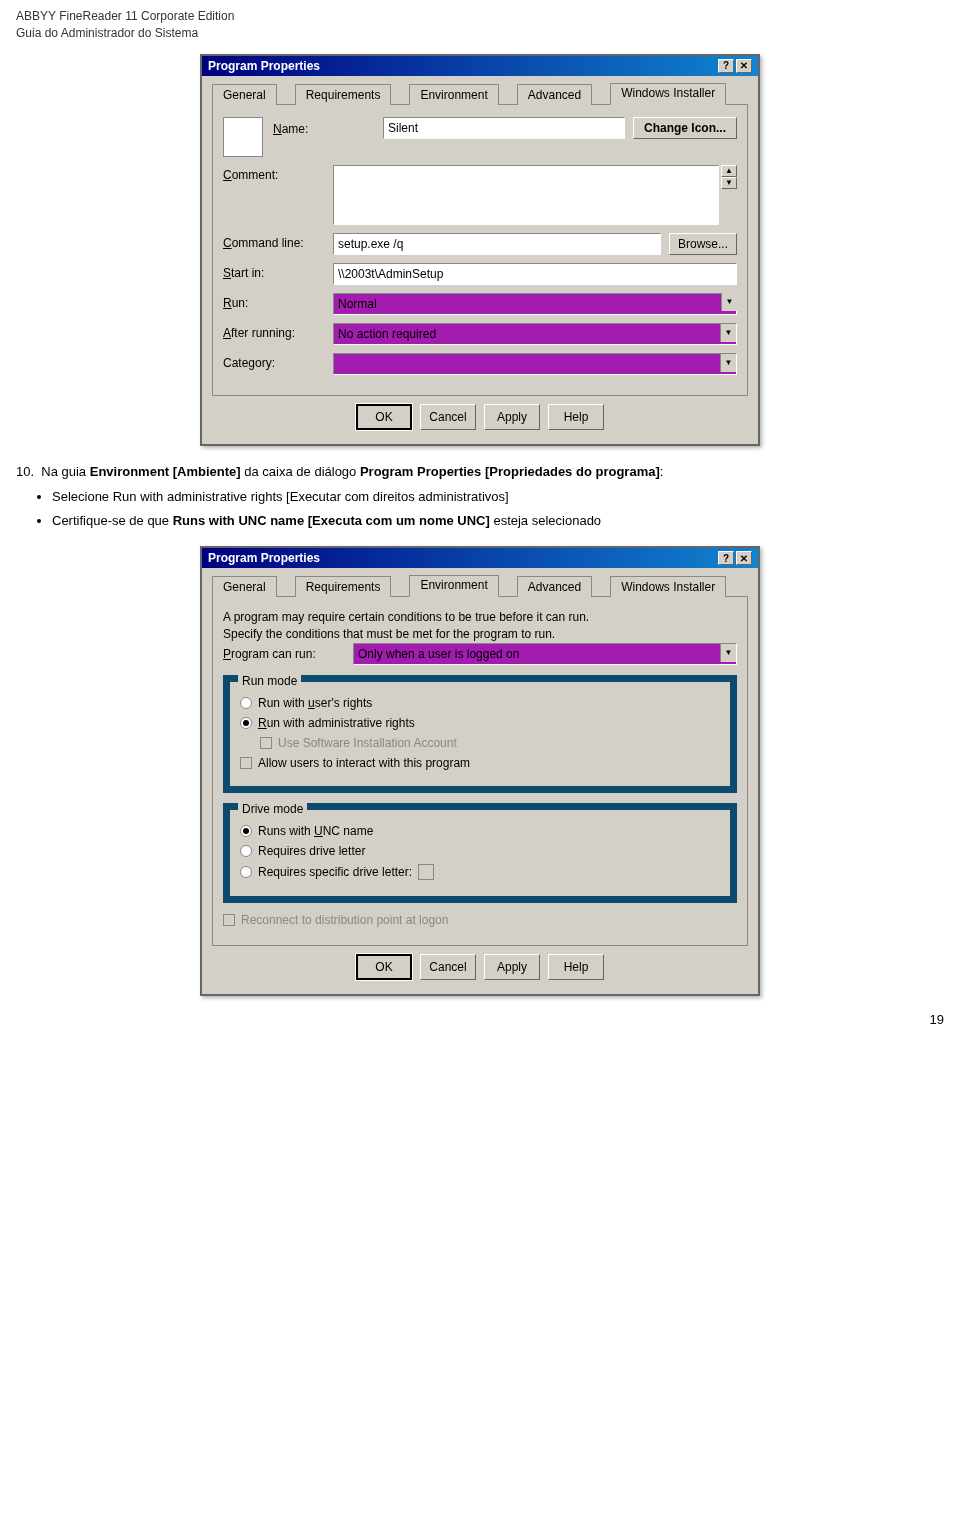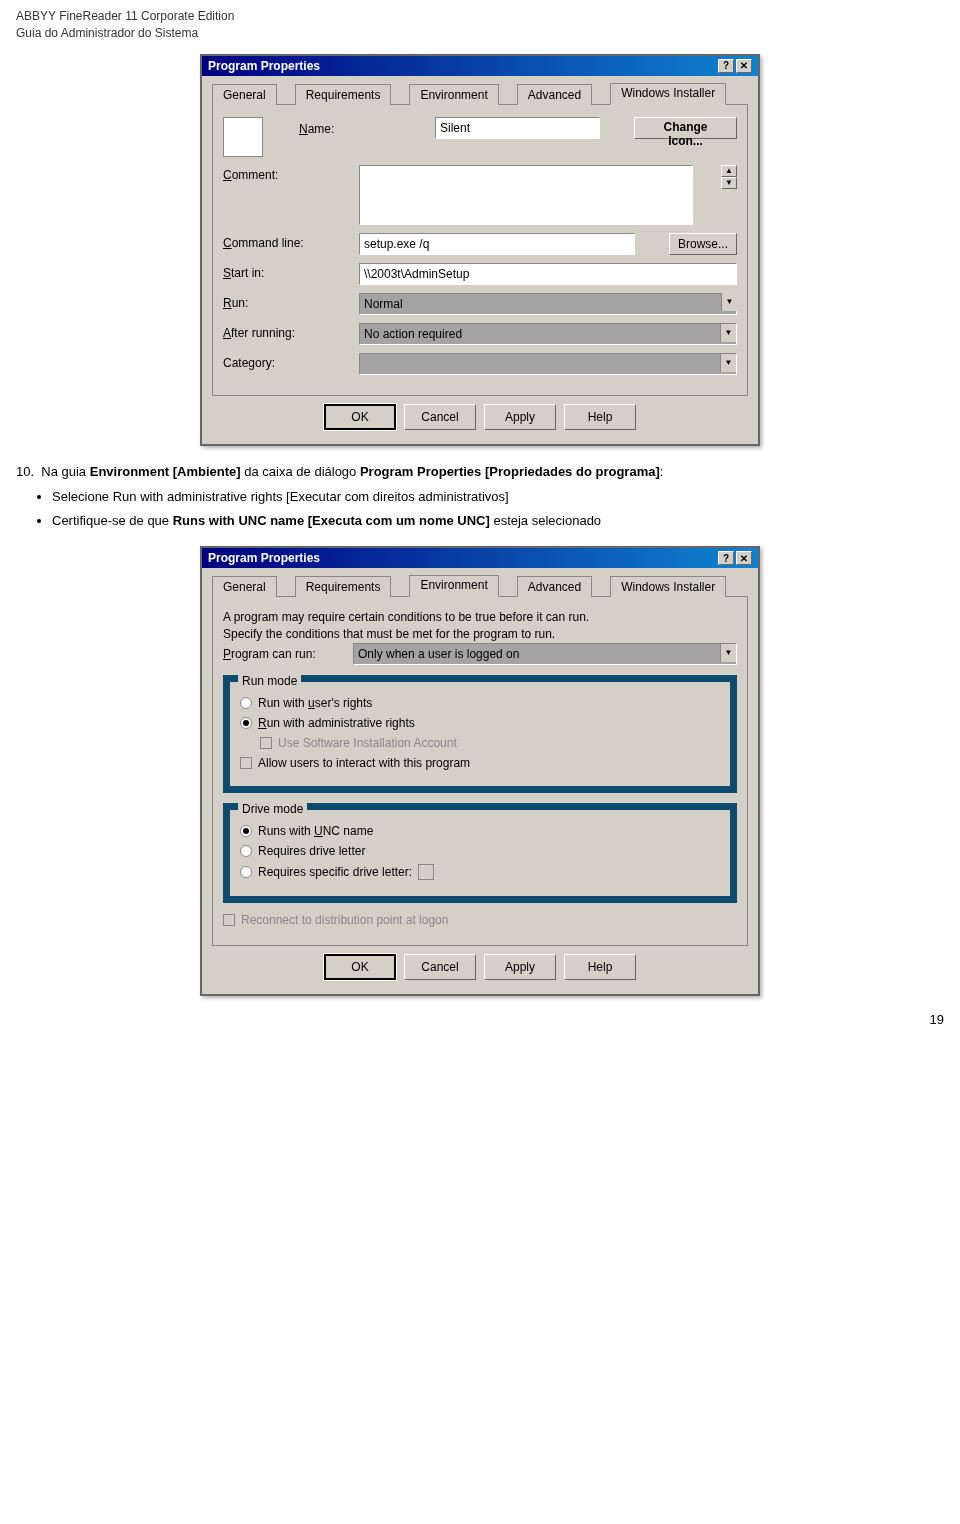--- a/index.html
+++ b/index.html
@@ -97,21 +97,20 @@
       padding: 12px 10px;
       position: relative;
       z-index: 0;
     }
 
     
     .form-row {
       display: flex;
       align-items: flex-start;
       margin-bottom: 8px;
-      gap: 26px;
     }
 
     .form-label {
       width: 110px;
       font-size: 12px;
       padding-top: 3px;
       flex-shrink: 0;
     }
 
     .form-label span.underline {
@@ -155,21 +154,21 @@
     }
 
     .select-wrapper {
       flex: 1;
       position: relative;
       display: flex;
     }
 
     .select-text {
       padding: 2px 20px 2px 4px;
-      background: #a3a3a3;
+      background: #a21caf;
       border: 1px solid;
       border-color: #888 #fff #fff #888;
       font-size: 12px;
       flex: 1;
       min-height: 22px;
       display: flex;
       align-items: center;
     }
 
     .icon-box {
@@ -196,21 +195,21 @@
     
     .dialog-buttons {
       display: flex;
       justify-content: center;
       gap: 8px;
       padding: 8px 0 4px 0;
     }
 
     .dialog-btn {
       padding: 4px 4px;
-      width: 72px;
+      width: 56px;
       background: #d4d0c8;
       border: 1px solid;
       border-color: #fff #666 #666 #fff;
       font-size: 12px;
       cursor: pointer;
       text-align: center;
     }
 
     .dialog-btn.default {
       border: 2px solid #000;

